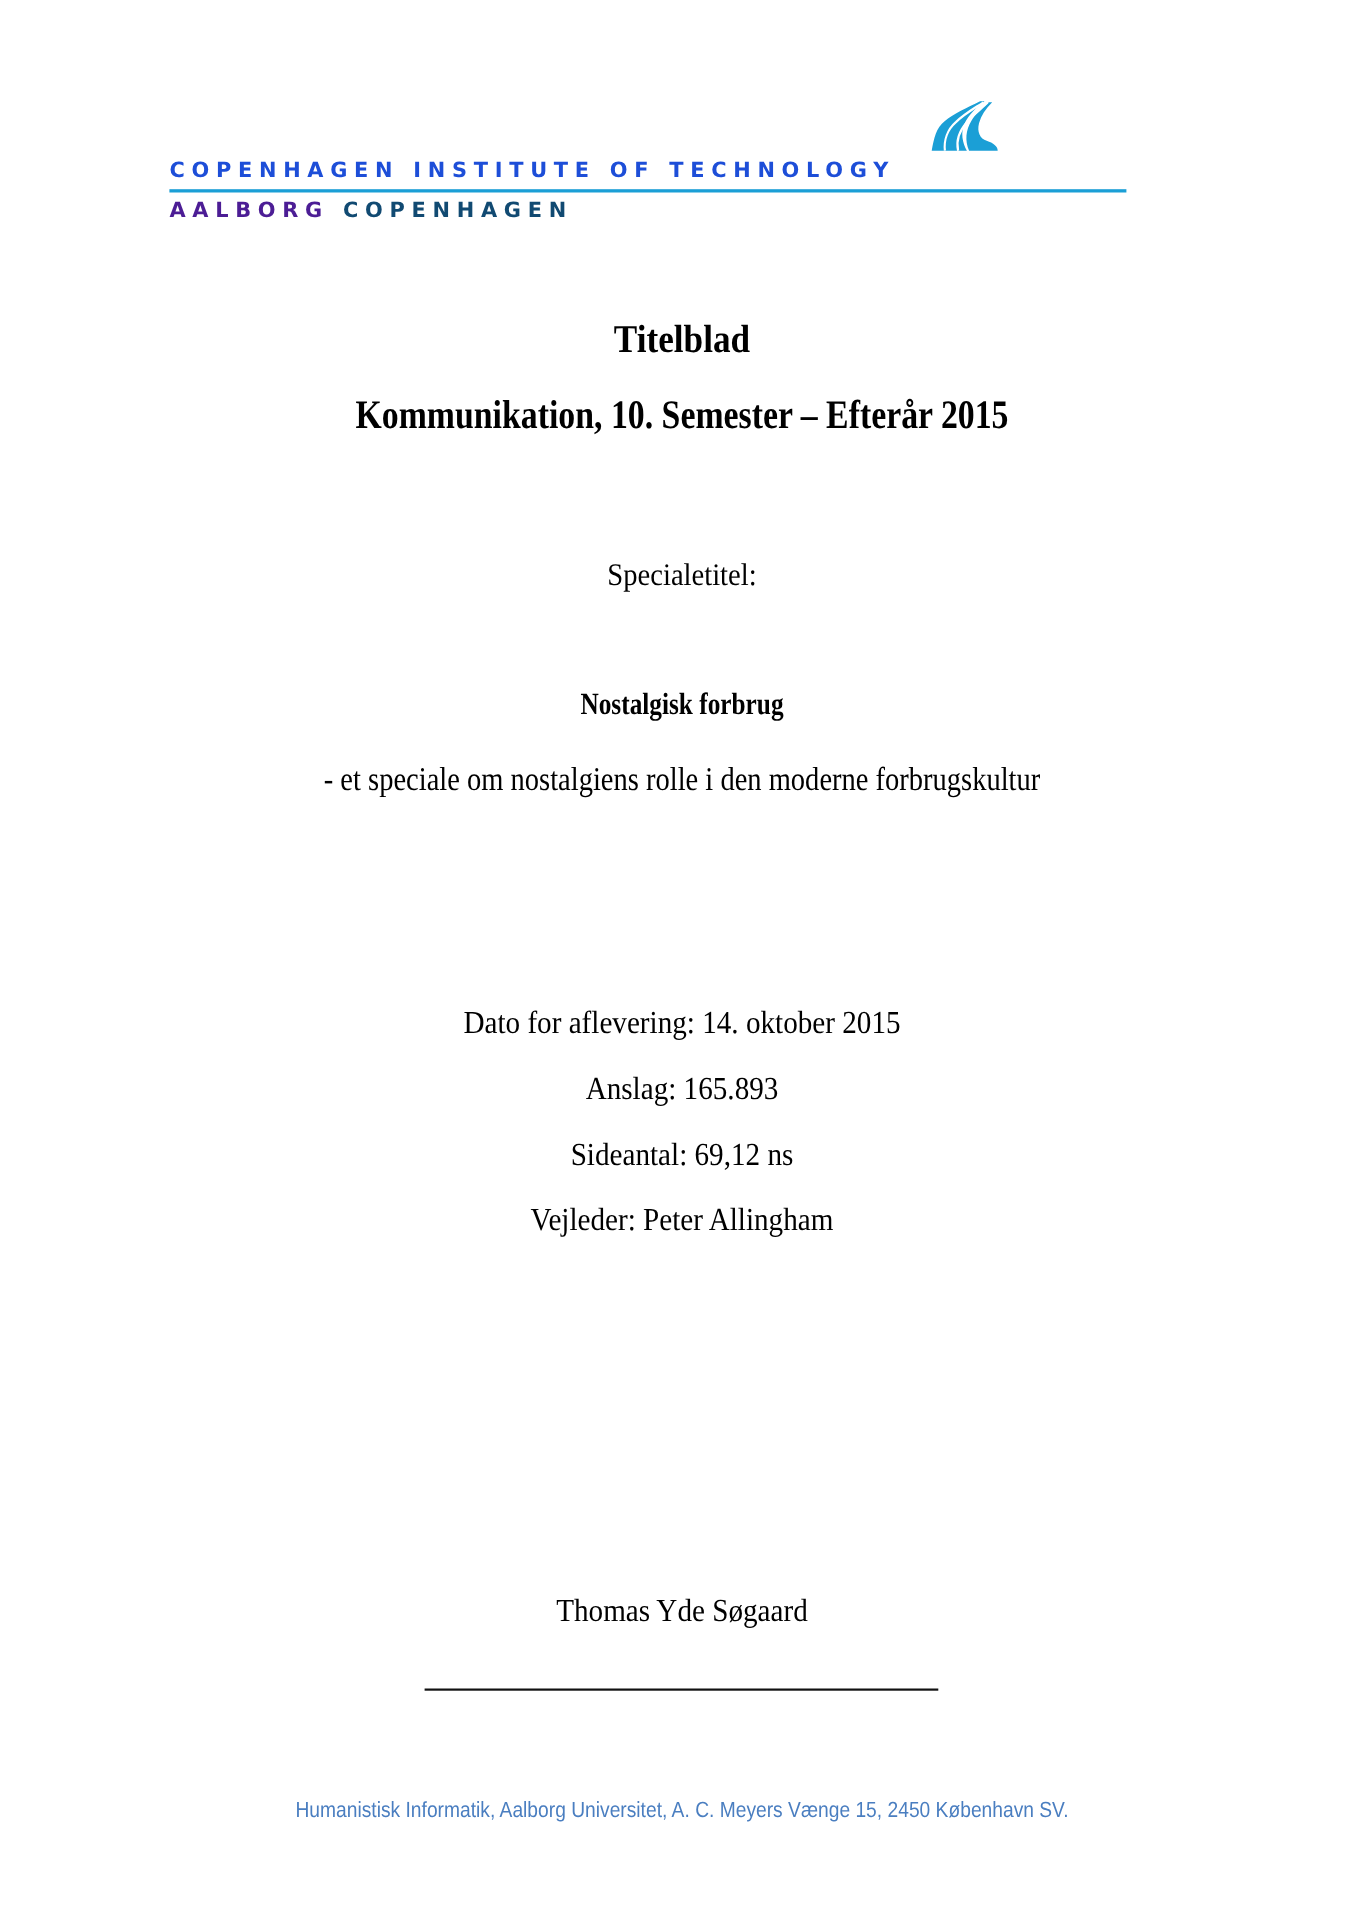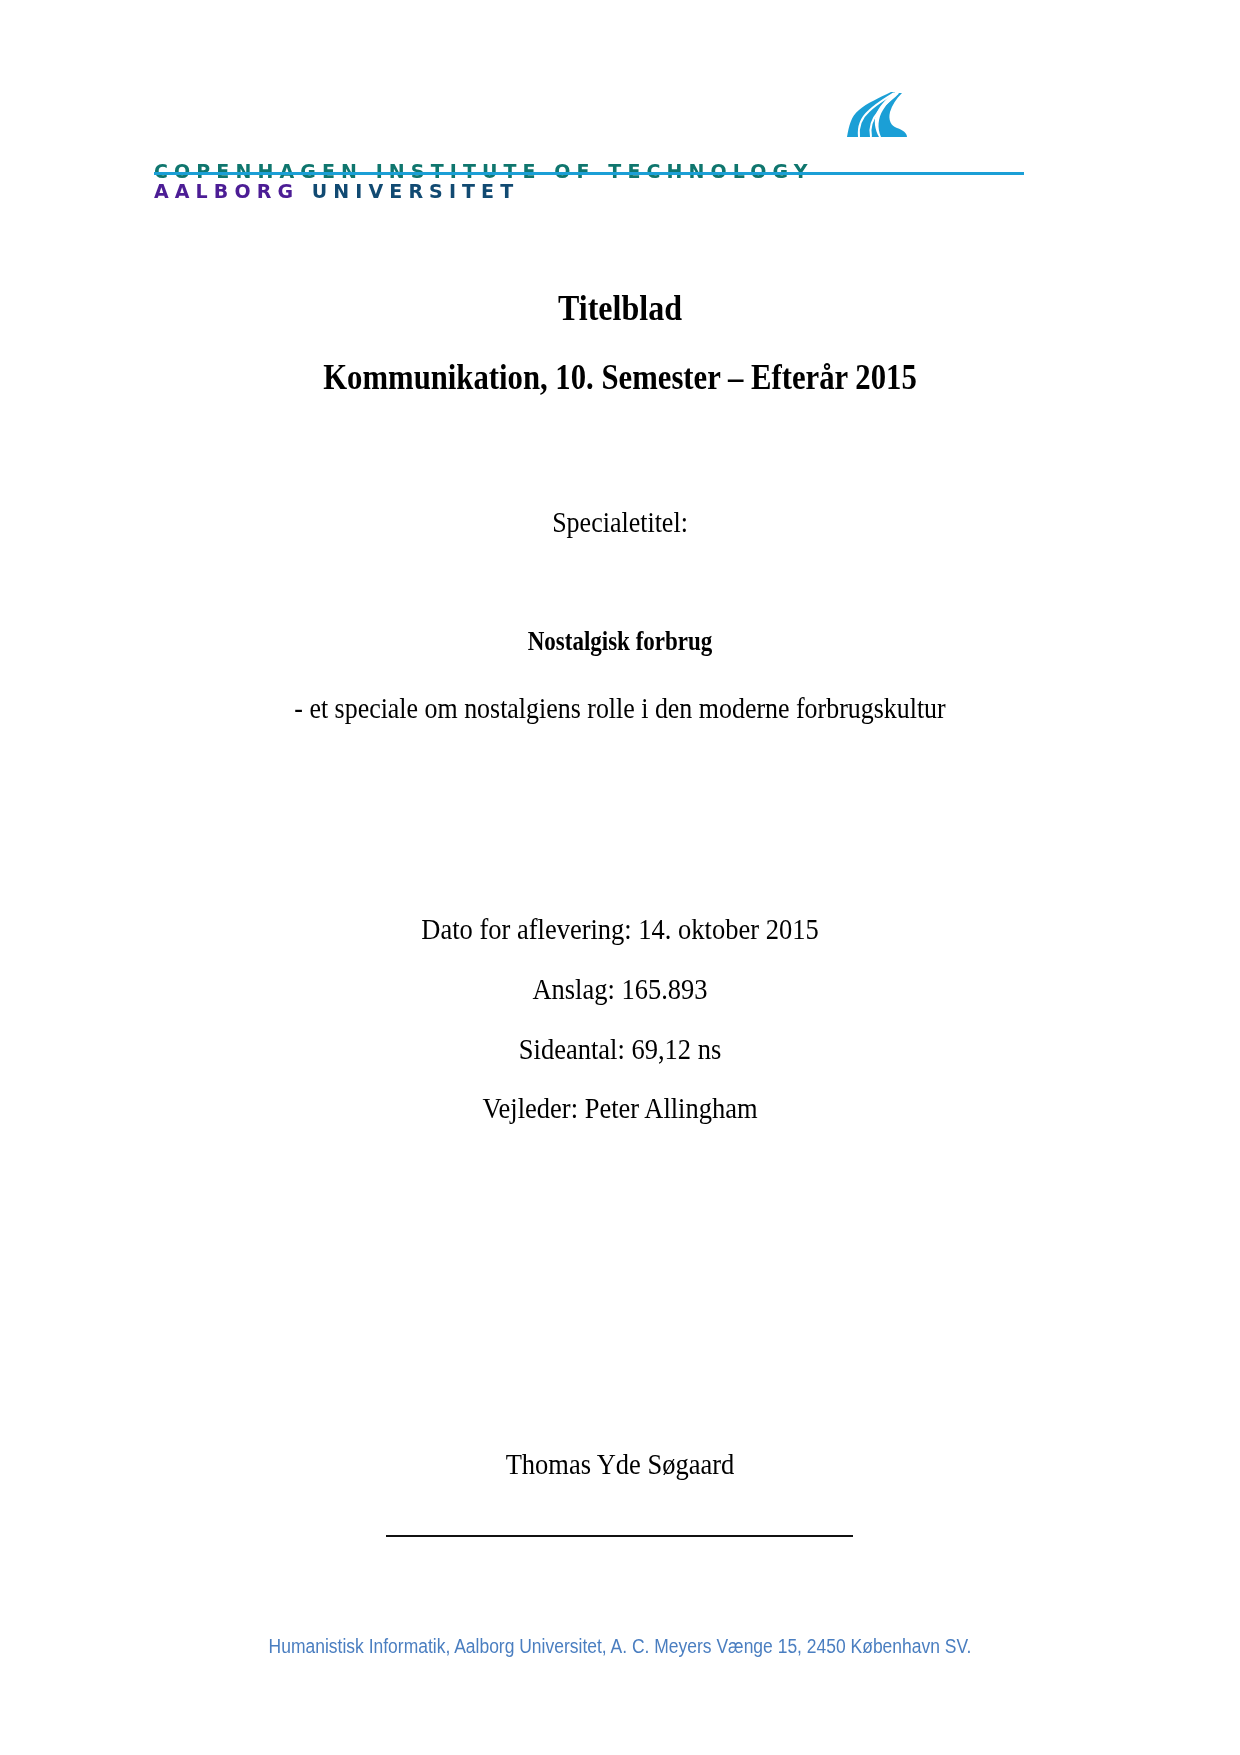--- a/index.html
+++ b/index.html
@@ -4,23 +4,22 @@
 <style>
   html, body { margin: 0; padding: 0; background: #ffffff; }
   body { width: 1240px; height: 1755px; position: relative; overflow: hidden; }
   .page { position: absolute; left: 0; top: 0; width: 1240px; height: 1755px; background: #fff; }
 
   
   .logo-mark { position: absolute; left: 845px; top: 90px; width: 64px; height: 48px; }
   .logo-line1 {
     position: absolute; left: 154px; top: 144px; width: 880px;
     font-family: "DejaVu Sans", sans-serif; font-weight: bold;
-    font-size: 19px; letter-spacing: 6.1px; color: #0f766e; white-space: nowrap;
+    font-size: 19px; letter-spacing: 6.1px; color: #1d4ed8; white-space: nowrap;
     line-height: 22px;
-    margin-top: 16px;
   }
   .logo-rule { position: absolute; left: 154px; top: 172px; width: 870px; height: 3px; background: #1b9fd6; }
   .logo-line2 {
     position: absolute; left: 154px; top: 180px;
     font-family: "DejaVu Sans", sans-serif; font-weight: bold;
     font-size: 19px; letter-spacing: 6.1px; white-space: nowrap; line-height: 22px;
   }
   .logo-aalborg { color: #4c1d95; }
   .logo-univ { color: #114a72; }
 
@@ -56,21 +55,21 @@
     <path d="M2 47 C4 36 6 26 14 20 C22 13 34 8 46 2 L50 2 C42 8 36 14 32 22 C28 30 30 40 34 47 Z" fill="#1b9fd6"></path>
     <path d="M36 47 C32 38 33 28 38 20 C42 13 48 8 54 3 L57 3 C51 9 47 15 45 22 C43 30 46 36 52 38 C58 40 62 43 62 47 Z" fill="#1b9fd6"></path>
     <path d="M14 47 C13 38 16 28 24 21 C31 14 40 9 49 3" fill="none" stroke="#ffffff" stroke-width="2"></path>
     <path d="M26 47 C24 38 27 29 34 21 C40 14 47 9 53 3" fill="none" stroke="#ffffff" stroke-width="2"></path>
   </svg>
 
   <div class="logo-line1">COPENHAGEN INSTITUTE OF TECHNOLOGY</div>
   <div class="logo-rule"></div>
   <div class="logo-line2">
     <span class="logo-aalborg">AALBORG</span>
-    <span class="logo-univ">UNIVERSITET</span>
+    <span class="logo-univ">COPENHAGEN</span>
   </div>
 
   <div class="line serif title">Titelblad</div>
   <div class="line serif subtitle">Kommunikation, 10. Semester – Efterår 2015</div>
 
   <div class="line serif spec-label">Specialetitel:</div>
   <div class="line serif thesis-title">Nostalgisk forbrug</div>
   <div class="line serif thesis-sub">- et speciale om nostalgiens rolle i den moderne forbrugskultur</div>
 
   <div class="line serif meta meta-0">Dato for aflevering: 14. oktober 2015</div>

